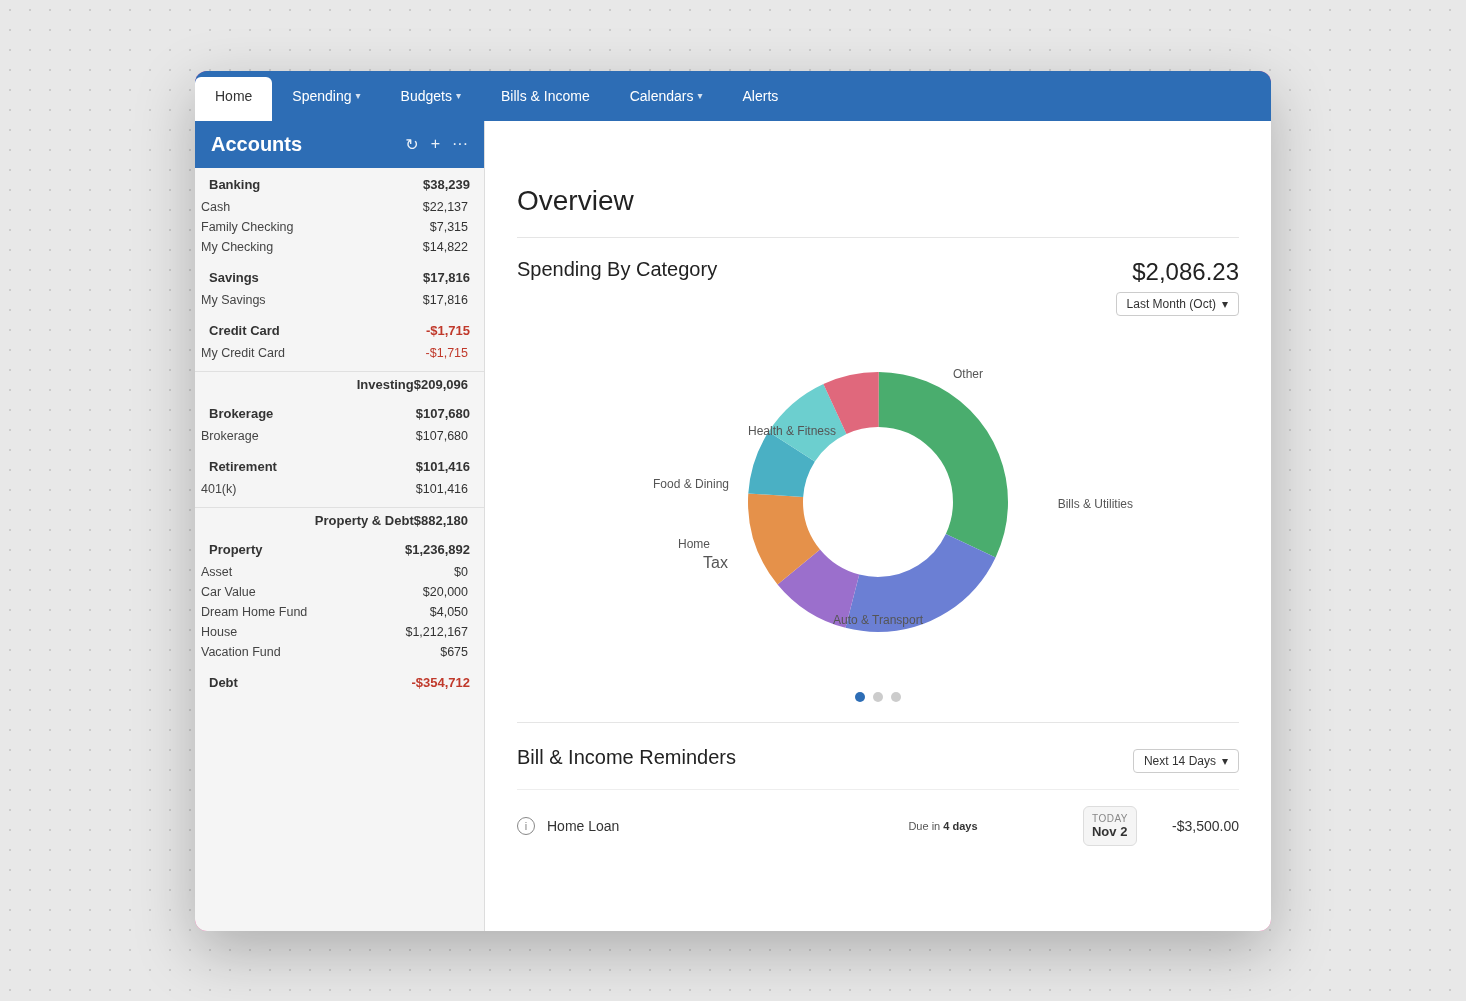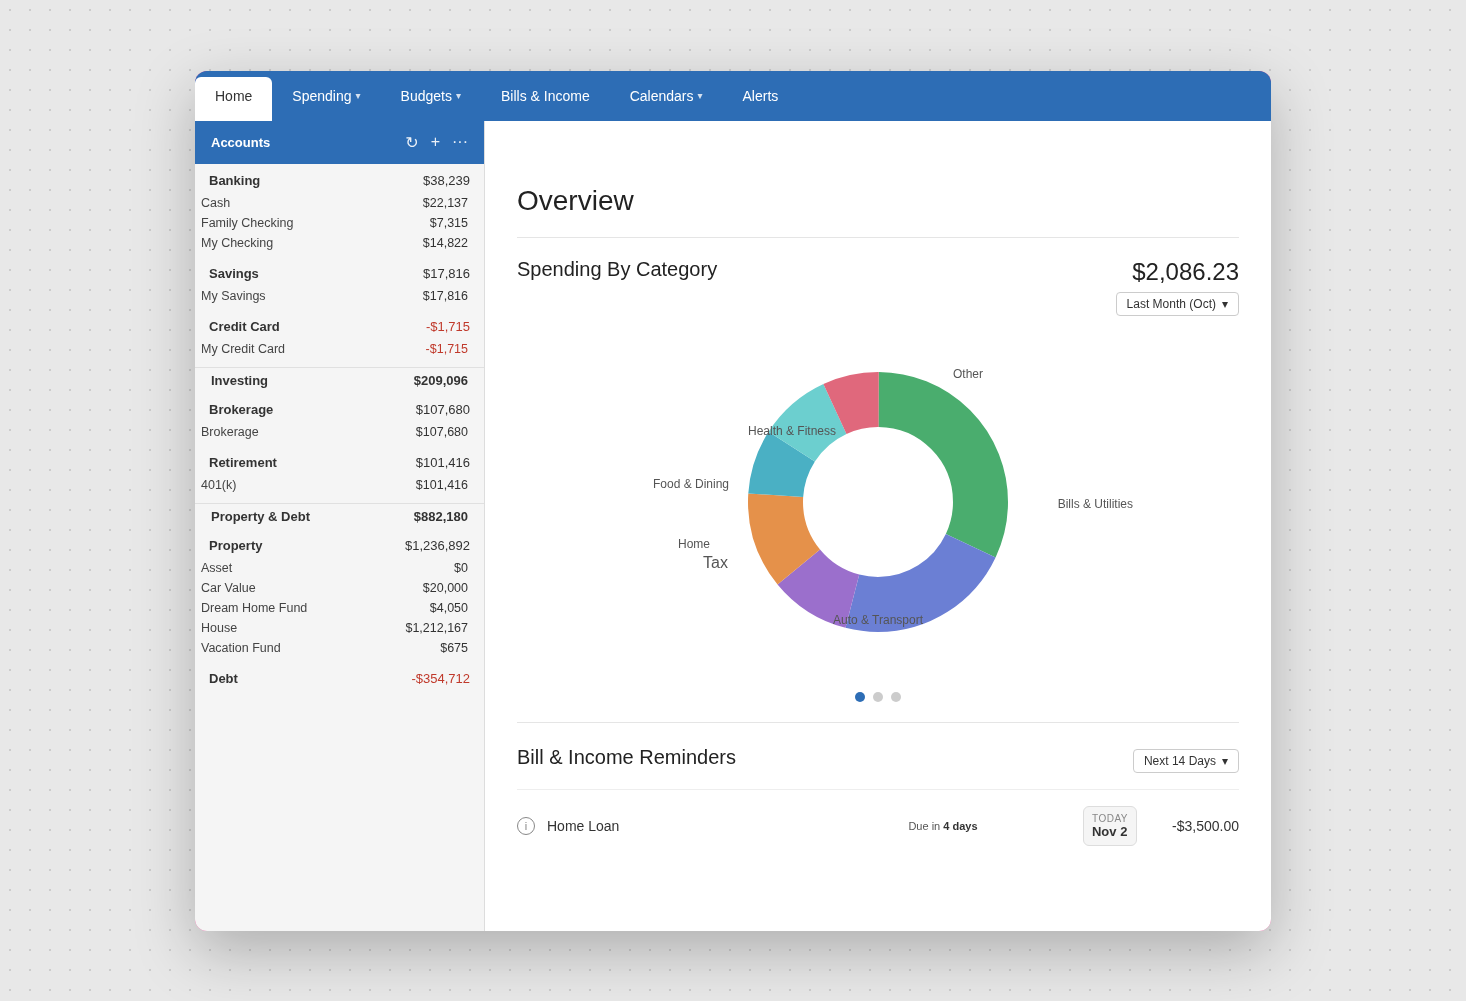--- a/index.html
+++ b/index.html
@@ -69,21 +69,21 @@
     }
     .sidebar-header {
       background: #2d6db5;
       color: #fff;
       padding: 12px 16px;
       display: flex;
       align-items: center;
       justify-content: space-between;
     }
     .sidebar-header-title {
-      font-size: 13px;
+      font-size: 20px;
       font-weight: 600;
     }
     .sidebar-header-actions {
       display: flex;
       gap: 12px;
       align-items: center;
       color: #fff;
       font-size: 16px;
     }
     .sidebar-header-actions span {
@@ -102,34 +102,34 @@
     }
     .account-group-header {
       display: flex;
       justify-content: space-between;
       padding: 5px 14px;
       font-size: 13px;
       font-weight: 700;
       color: #333;
       cursor: pointer;
     }
-    .account-group-header .amount { font-weight: 400; }
+    .account-group-header .amount { font-weight: 700; }
     .account-group-header .amount.negative { color: #c0392b; }
     .account-item {
       display: flex;
       justify-content: space-between;
       padding: 3px 16px 3px 6px;
       font-size: 12.5px;
       color: #444;
     }
     .account-item .amount { color: #333; }
     .account-item .amount.negative { color: #c0392b; }
     .investing-header {
       display: flex;
-      justify-content: space-between;
+      justify-content: flex-end;
       padding: 5px 16px;
       font-size: 13px;
       font-weight: 700;
       color: #333;
       cursor: pointer;
       border-top: 1px solid #e0e0e0;
       margin-top: 4px;
     }
     
     .content {

